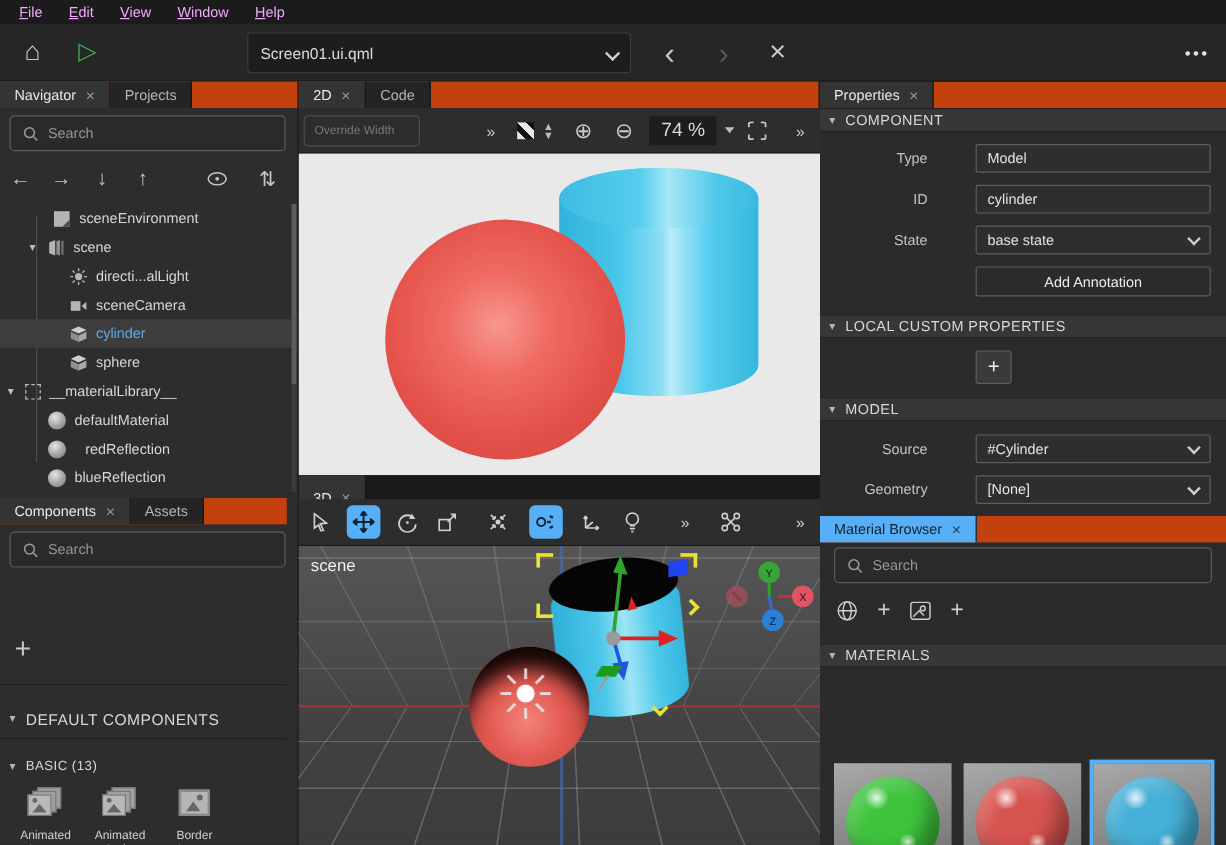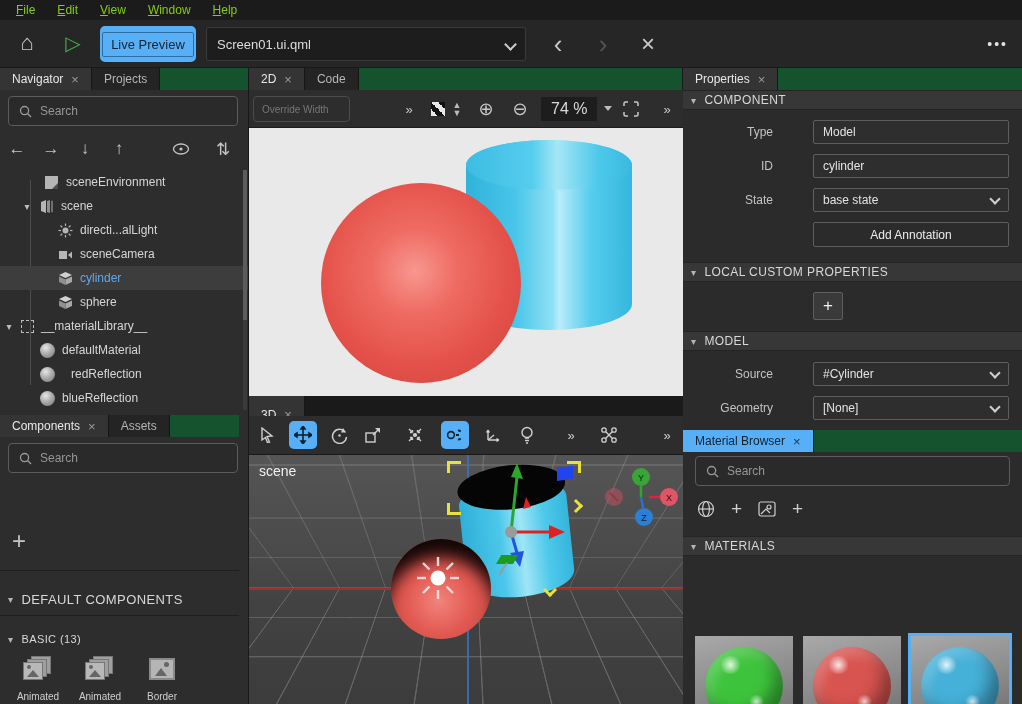--- a/index.html
+++ b/index.html
@@ -2,21 +2,21 @@
 <html><head>
 <meta charset="utf-8">
 <style>
   * { margin:0; padding:0; box-sizing:border-box; }
   html,body { width:1022px; height:704px; overflow:hidden; background:#262626;
     font-family:"Liberation Sans", sans-serif; font-size:12px; color:#d6d6d6; }
 
   
   #menubar { position:absolute; left:0; top:0; width:1022px; height:20px; background:#1b1b1b;
     display:flex; align-items:center; padding-left:6px; gap:2px; z-index:50; }
-  .menu-item { display:inline-block; padding:2px 10px; color:#84cc16; font-size:12px; }
+  .menu-item { display:inline-block; padding:2px 10px; color:#f0abfc; font-size:12px; }
   .menu-item::first-letter { text-decoration:underline; }
 
   
   #toolbar { position:absolute; left:0; top:20px; width:1022px; height:48px; background:#262626;
     border-bottom:1px solid #1a1a1a; }
   .tb-home { position:absolute; left:12px; top:8px; width:30px; height:30px; font-size:22px;
     color:#c9c9c9; text-align:center; line-height:30px; }
   .tb-play { position:absolute; left:58px; top:8px; width:30px; height:30px; font-size:20px;
     color:#3fae4a; text-align:center; line-height:30px; }
   .tb-live { position:absolute; left:100px; top:6px; width:96px; height:36px; background:#57b0f7;
@@ -36,21 +36,21 @@
   .tb-more { position:absolute; right:14px; top:0; height:48px; display:flex; align-items:center;
     font-size:14px; letter-spacing:2px; color:#e0e0e0; }
 
   
   #left-col  { position:absolute; left:0; top:68px; width:248px; height:636px; background:#2d2d2d; }
   #center-col{ position:absolute; left:248px; top:68px; width:435px; height:636px; background:#2d2d2d;
     border-left:1px solid #191919; border-right:1px solid #191919; }
   #right-col { position:absolute; left:683px; top:68px; width:339px; height:636px; background:#2b2b2b; }
 
   
-  .tabbar { position:absolute; left:0; top:0; right:0; height:22px; background:#14532d;
+  .tabbar { position:absolute; left:0; top:0; right:0; height:22px; background:#c2410c;
     display:flex; align-items:stretch; }
   .tab { display:flex; align-items:center; justify-content:center; gap:8px; padding:0 12px;
     font-size:12px; color:#b5b5b5; background:#242424; border-right:1px solid #161616; }
   .tab.active { background:#343434; color:#e8e8e8; }
   .tab .x { color:#9a9a9a; font-size:13px; }
   .tab.accent { background:#57b0f7; color:#12202b; }
   .tab.accent .x { color:#20394c; }
 
   
   .searchbox { position:absolute; height:30px; border:1px solid #5c5c5c; border-radius:4px;
@@ -191,23 +191,20 @@
   <span class="menu-item">File</span>
   <span class="menu-item">Edit</span>
   <span class="menu-item">View</span>
   <span class="menu-item">Window</span>
   <span class="menu-item">Help</span>
 </div>
 
 <div id="toolbar">
   <div class="tb-home">⌂</div>
   <div class="tb-play">▷</div>
-  <div class="tb-live">
-      <span>Live Preview</span>
-    </div>
   <div class="tb-file">
     <span>Screen01.ui.qml</span>
     <span class="chev"></span>
   </div>
   <div class="tb-nav" style="left:538px;">‹</div>
   <div class="tb-nav dim" style="left:583px;">›</div>
   <div class="tb-close">×</div>
   <div class="tb-more">•••</div>
 </div>
 

